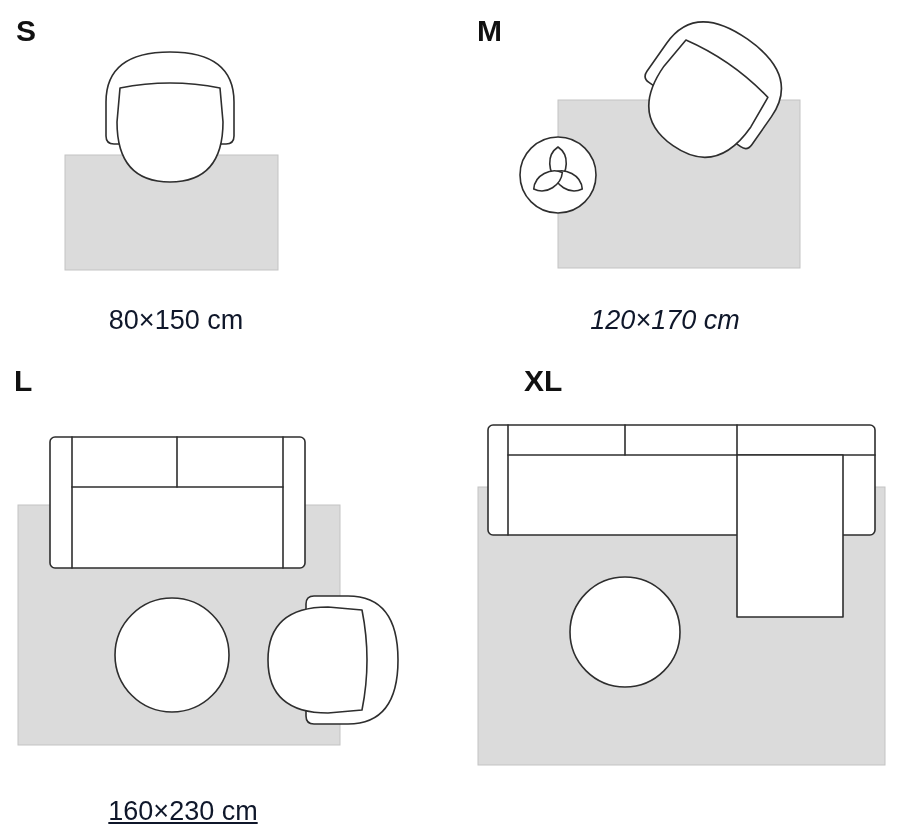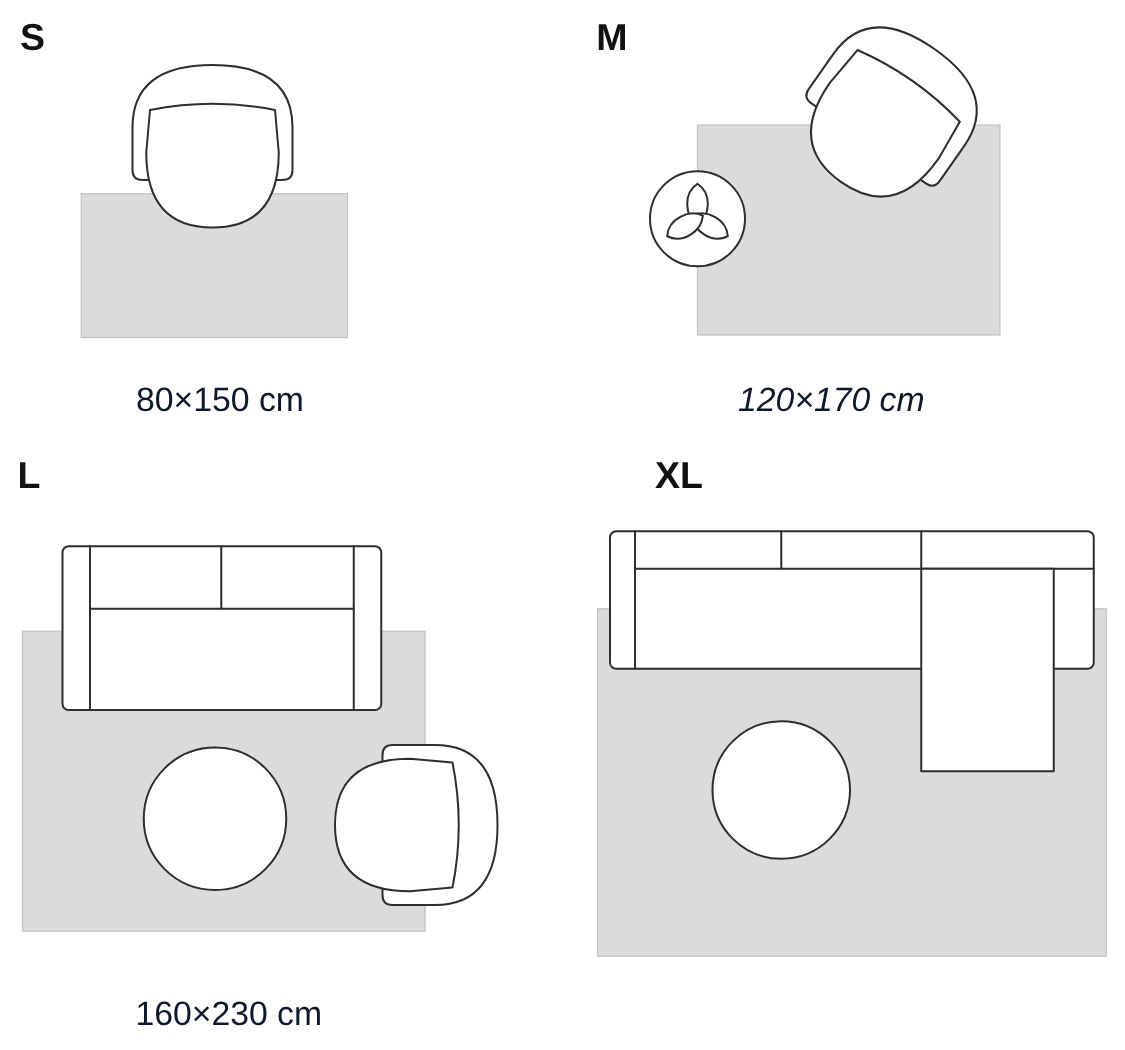--- a/index.html
+++ b/index.html
@@ -68,21 +68,21 @@
         <rect class="outline" x="50" y="87" width="255" height="131" rx="5"></rect>
         <path class="line" d="M 72 87 L 72 218"></path>
         <path class="line" d="M 283 87 L 283 218"></path>
         <path class="line" d="M 72 137 L 283 137"></path>
         <path class="line" d="M 177 87 L 177 137"></path>
       </g>
       <circle class="outline" cx="172" cy="305" r="57"></circle>
       <use href="#armchair-shape" transform="translate(336,310) rotate(90)"></use>
     </svg>
     <div class="size-label" style="left:14px;top:16px;">L</div>
-    <div class="caption" style="left:183px;top:446px;">160×230 cm</div>
+    <div class="caption" style="left:183px;top:446px;text-decoration:underline;">160×230 cm</div>
   </section>
 
   <section class="quad bottom" style="left:450px;">
     <svg class="illus" width="450" height="440" viewBox="0 0 450 440">
       <rect class="rug" x="28" y="137" width="407" height="278"></rect>
       <g>
         <rect class="outline" x="38" y="75" width="387" height="110" rx="5"></rect>
         <path class="line" d="M 58 75 L 58 185"></path>
         <path class="line" d="M 58 105 L 425 105"></path>
         <path class="line" d="M 175 75 L 175 105"></path>

